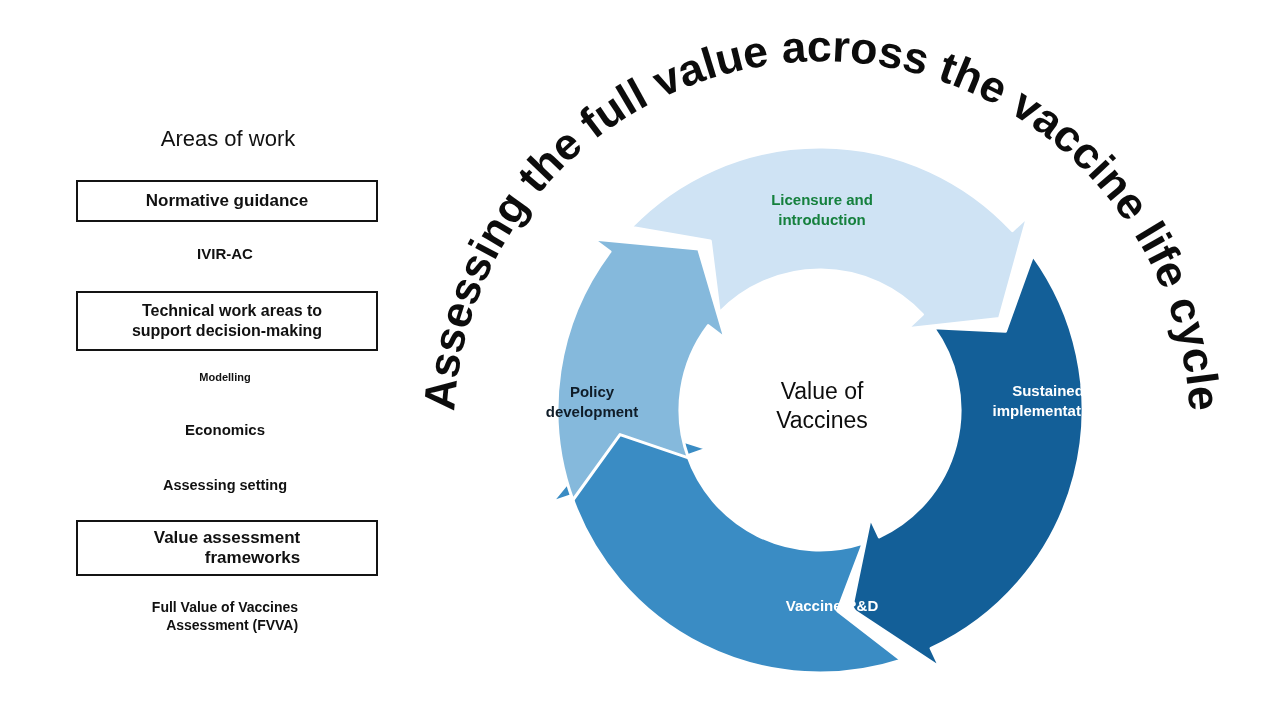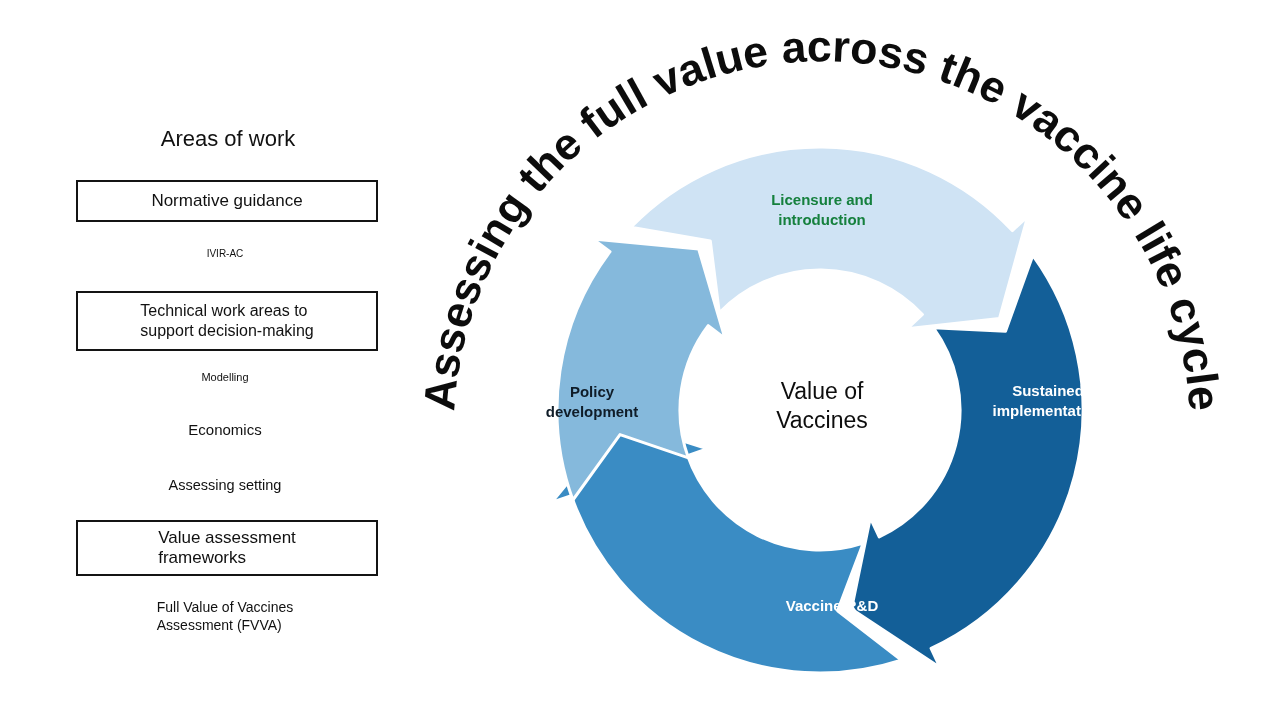--- a/index.html
+++ b/index.html
@@ -14,28 +14,28 @@
   .abs { position:absolute; }
   .pre { white-space:pre-line; }
 
   
   .sidebar-heading {
     left:98px; top:126px; width:260px;
     text-align:center; font-weight:normal; font-size:22px;
   }
   .side-item {
     left:76px; width:298px;
-    text-align:left; font-weight:normal;
+    text-align:right; font-weight:bold;
     display:flex; align-items:center; justify-content:center;
   }
   .side-boxed {
     border:2px solid #141414; background:#ffffff;
   }
   #item-0 { top:180px; height:38px; font-size:17px; }
-  #item-1 { top:242px; height:22px; font-size:10px; }
+  #item-1 { top:242px; height:22px; font-size:15px; }
   #item-2 { top:291px; height:56px; font-size:16px; line-height:1.25; }
   #item-3 { top:366px; height:22px; font-size:11px; }
   #item-4 { top:418px; height:22px; font-size:15px; }
   #item-5 { top:474px; height:22px; font-size:14.5px; }
   #item-6 { top:520px; height:52px; font-size:17px; line-height:1.2; }
   #item-7 { top:596px; height:40px; font-size:14px; line-height:1.3; }
 
   
   #title-svg { left:0; top:0; width:1280px; height:470px; pointer-events:none; }
   #title-svg text {

